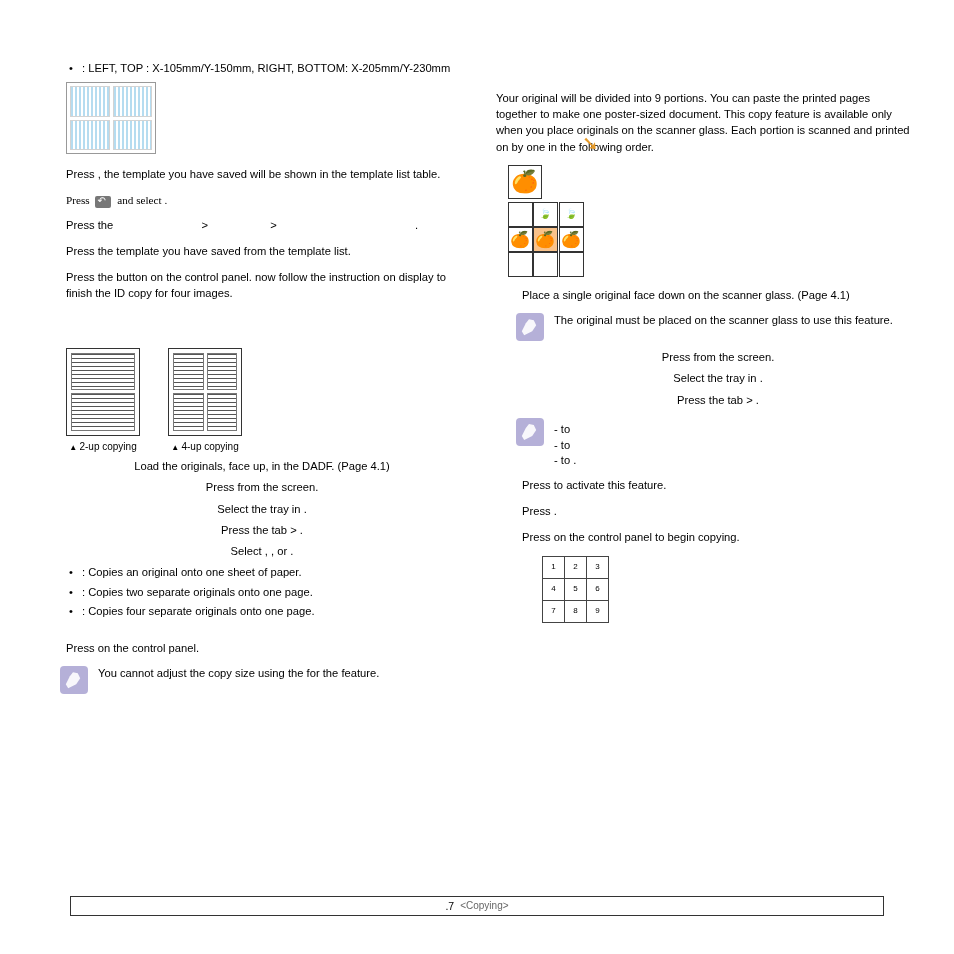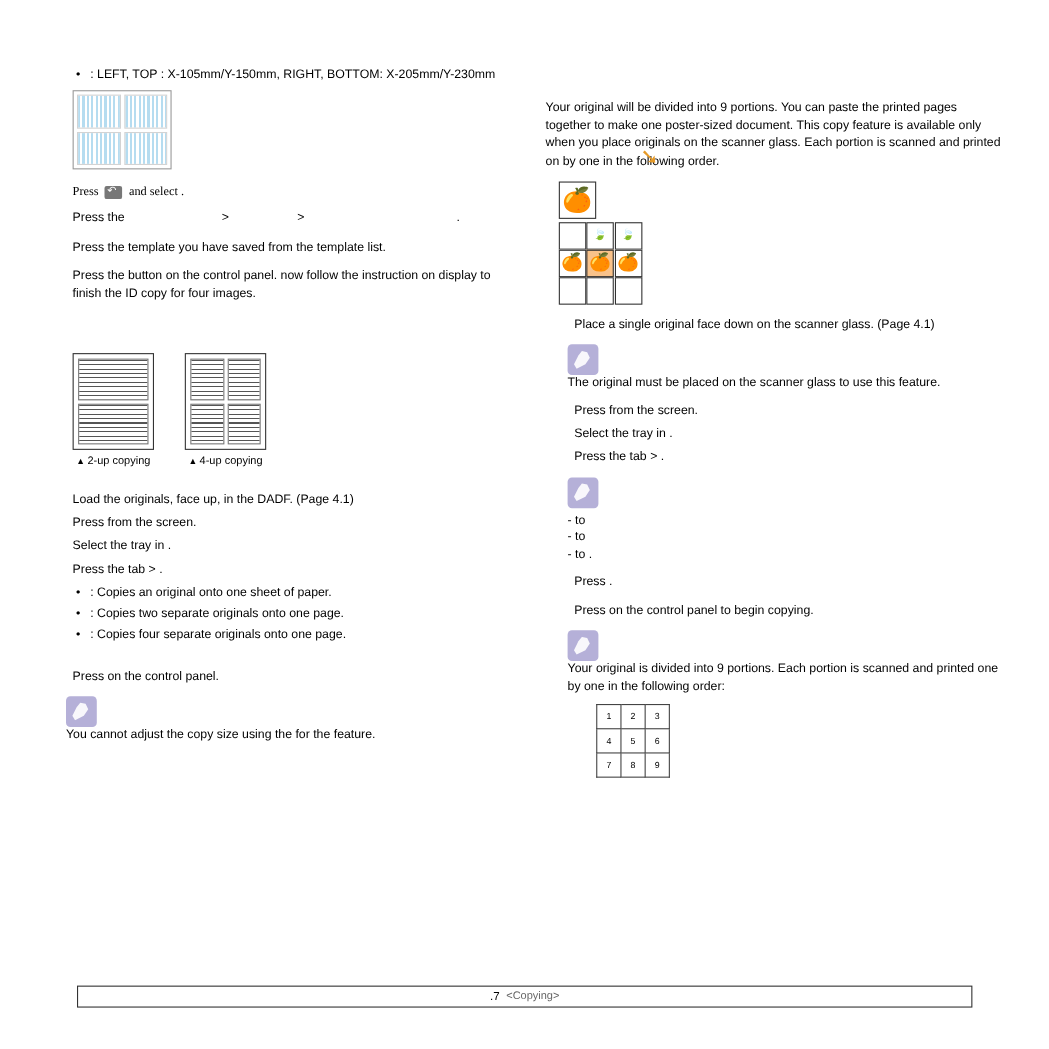--- a/index.html
+++ b/index.html
@@ -22,45 +22,45 @@
   
   .backicon { display:inline-block; width:16px; height:12px; background:#777; border-radius:2px; position:relative; vertical-align:middle; margin:0 3px; }
   .backicon:after { content:"↶"; position:absolute; top:-2px; left:2px; color:#fff; font-size:10px; }
 
   
   .nupthumb { display:flex; gap:28px; margin: 8px 0 4px 26px; }
   .nupimg { width: 74px; height: 88px; border:1px solid #333; background:#fff; padding:4px; display:grid; gap:3px; }
   .nupimg.two { grid-template-rows:1fr 1fr; }
   .nupimg.four { grid-template-columns:1fr 1fr; grid-template-rows:1fr 1fr; }
   .nupimg .pg { background: repeating-linear-gradient(180deg,#555 0 1px,#fff 1px 4px); border:1px solid #777; }
-  .nupcaps { display:flex; gap:28px; margin-left:26px; margin-bottom:18px; }
+  .nupcaps { display:flex; gap:28px; margin-left:26px; margin-bottom:4px; }
   .nupcaps div { width:74px; text-align:center; font-size:10px; }
   .nupcaps div:before { content:"▲ "; font-size:8px; }
 
   
-  .note { display:flex; margin:10px 0 8px 20px;flex-direction:column; }
+  .note { display:flex; gap:10px; margin:10px 0 8px 20px; }
   .noteicon { width:28px; height:28px; background:#b5b0d8; border-radius:4px; position:relative; flex:0 0 28px; }
   .noteicon:after { content:""; position:absolute; left:5px; top:4px; width:16px; height:20px; background:#fff; clip-path: polygon(20% 90%, 5% 70%, 30% 30%, 50% 10%, 80% 15%, 95% 40%, 70% 70%); opacity:.9; }
   .notebody { font-size:11.2px; line-height:1.4; }
 
   
   .posterdiag { margin:8px 0 10px 12px; }
   .posterdiag .apple { width:34px; height:34px; border:1px solid #333; background:#fff; display:flex; align-items:center; justify-content:center; font-size:22px; margin-bottom:3px; }
   .posterdiag .arrow { font-size:20px; color:#e69a28; margin-left:40px; margin-top:-36px; }
   .posterdiag .grid { width:76px; display:grid; grid-template-columns:repeat(3,1fr); grid-template-rows:repeat(3,1fr); }
   .posterdiag .grid div { width:25px; height:25px; border:1px solid #333; background:#fff; display:flex; align-items:center; justify-content:center; font-size:14px; } .posterdiag .grid .a5{ background:#f9c28a; }
   .posterdiag .grid .leaf:before{content:"🍃"; font-size:10px;} .posterdiag .grid .fruit:before{content:"🍊"; font-size:16px;}
 
   
   .ordergrid { margin:8px 0 0 46px; border-collapse:collapse; }
   .ordergrid td { border:1px solid #444; width:22px; height:22px; text-align:center; font-size:8px; }
 
   
   .steps { margin-left:26px; }
-  .steps .step { margin-bottom:5px; }
+  .steps .step { margin-bottom:5px;text-align:center; }
 
   
   .footer { position:absolute; left:70px; right:70px; bottom:38px; border:1px solid #333; padding:3px 0; font-size:10.5px; display:flex; justify-content:center; gap:6px; }
   .footer .chapter { color:#666; font-size:10px; }
 </style>
 </head>
 <body>
 
 <div class="page">
   <div class="columns">
@@ -71,20 +71,21 @@
         <span>: LEFT, TOP : X-105mm/Y-150mm, RIGHT, BOTTOM: X-205mm/Y-230mm</span>
       </div>
 
       <div class="idthumb">
         <div class="cell"></div>
         <div class="cell"></div>
         <div class="cell"></div>
         <div class="cell"></div>
       </div>
 
+      <p class="para indent">Press       , the template you have saved will be shown in the template list table.</p>
 
       <p class="para indent richline">
         <span>Press</span>
         <span class="backicon"></span>
         <span>and select         .</span>
       </p>
 
       <p class="para indent">
         <span>Press the</span>
         <span class="sp" style="width:78px"></span>
@@ -116,20 +117,21 @@
       <div class="nupcaps">
         <div>2-up copying</div>
         <div>4-up copying</div>
       </div>
 
       <div class="steps">
         <div class="step">Load the originals, face up, in the DADF. (Page 4.1)</div>
         <div class="step">Press          from the          screen.</div>
         <div class="step">Select the tray in                   .</div>
         <div class="step">Press the               tab &gt;          .</div>
+        <div class="step">Select      ,       , or        .</div>
       </div>
 
       <div class="indent" style="margin-top:4px">
         <div class="bullet">
             <span class="dot">•</span>
             <span>: Copies an original onto one sheet of paper.</span>
           </div>
         <div class="bullet">
             <span class="dot">•</span>
             <span>: Copies two separate originals onto one page.</span>
@@ -185,27 +187,24 @@
 
       <div class="note">
         <div class="noteicon"></div>
         <div class="notebody">
           <div style="margin-top:4px">-               to</div>
           <div>-                         to</div>
           <div>-                         to      .</div>
         </div>
       </div>
 
+      <p class="para indent">Press        to activate this feature.</p>
       <p class="para indent">Press       .</p>
       <p class="para indent">Press           on the control panel to begin copying.</p>
 
-      <div class="note">
-        <div class="noteicon"></div>
-        <div class="notebody">Your original is divided into 9 portions. Each portion is scanned and printed one by one in the following order:</div>
-      </div>
 
       <table class="ordergrid">
         <tbody>
             <tr>
               <td>1</td>
               <td>2</td>
               <td>3</td>
             </tr>
         <tr>
               <td>4</td>

